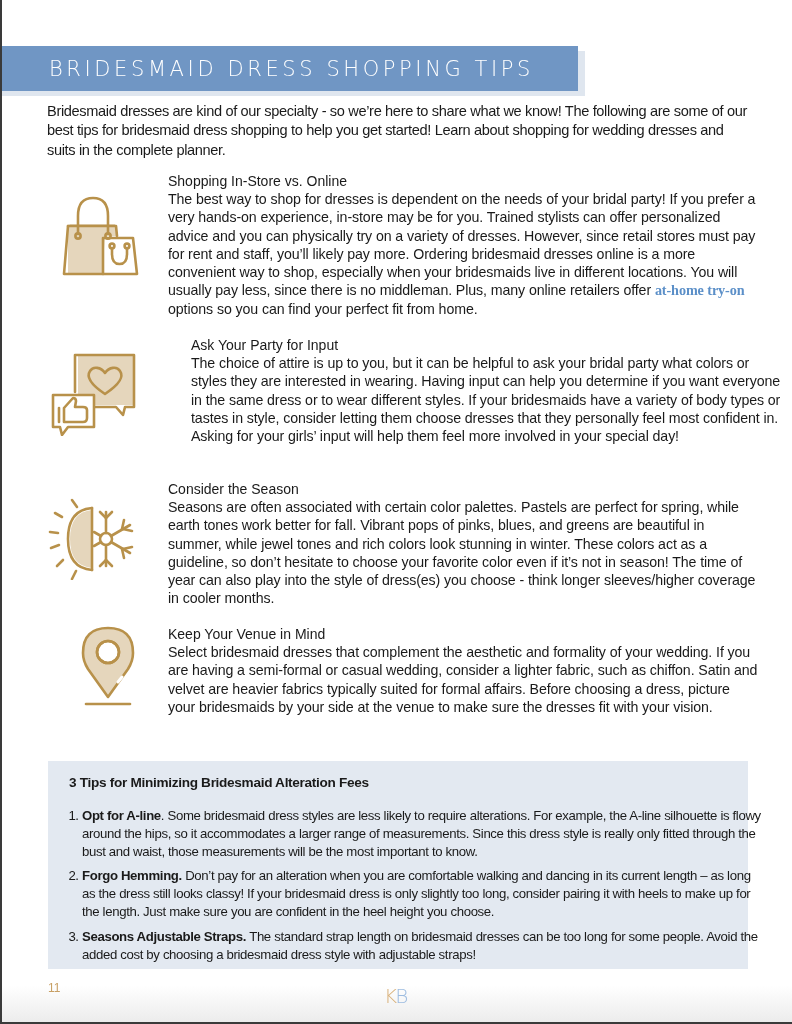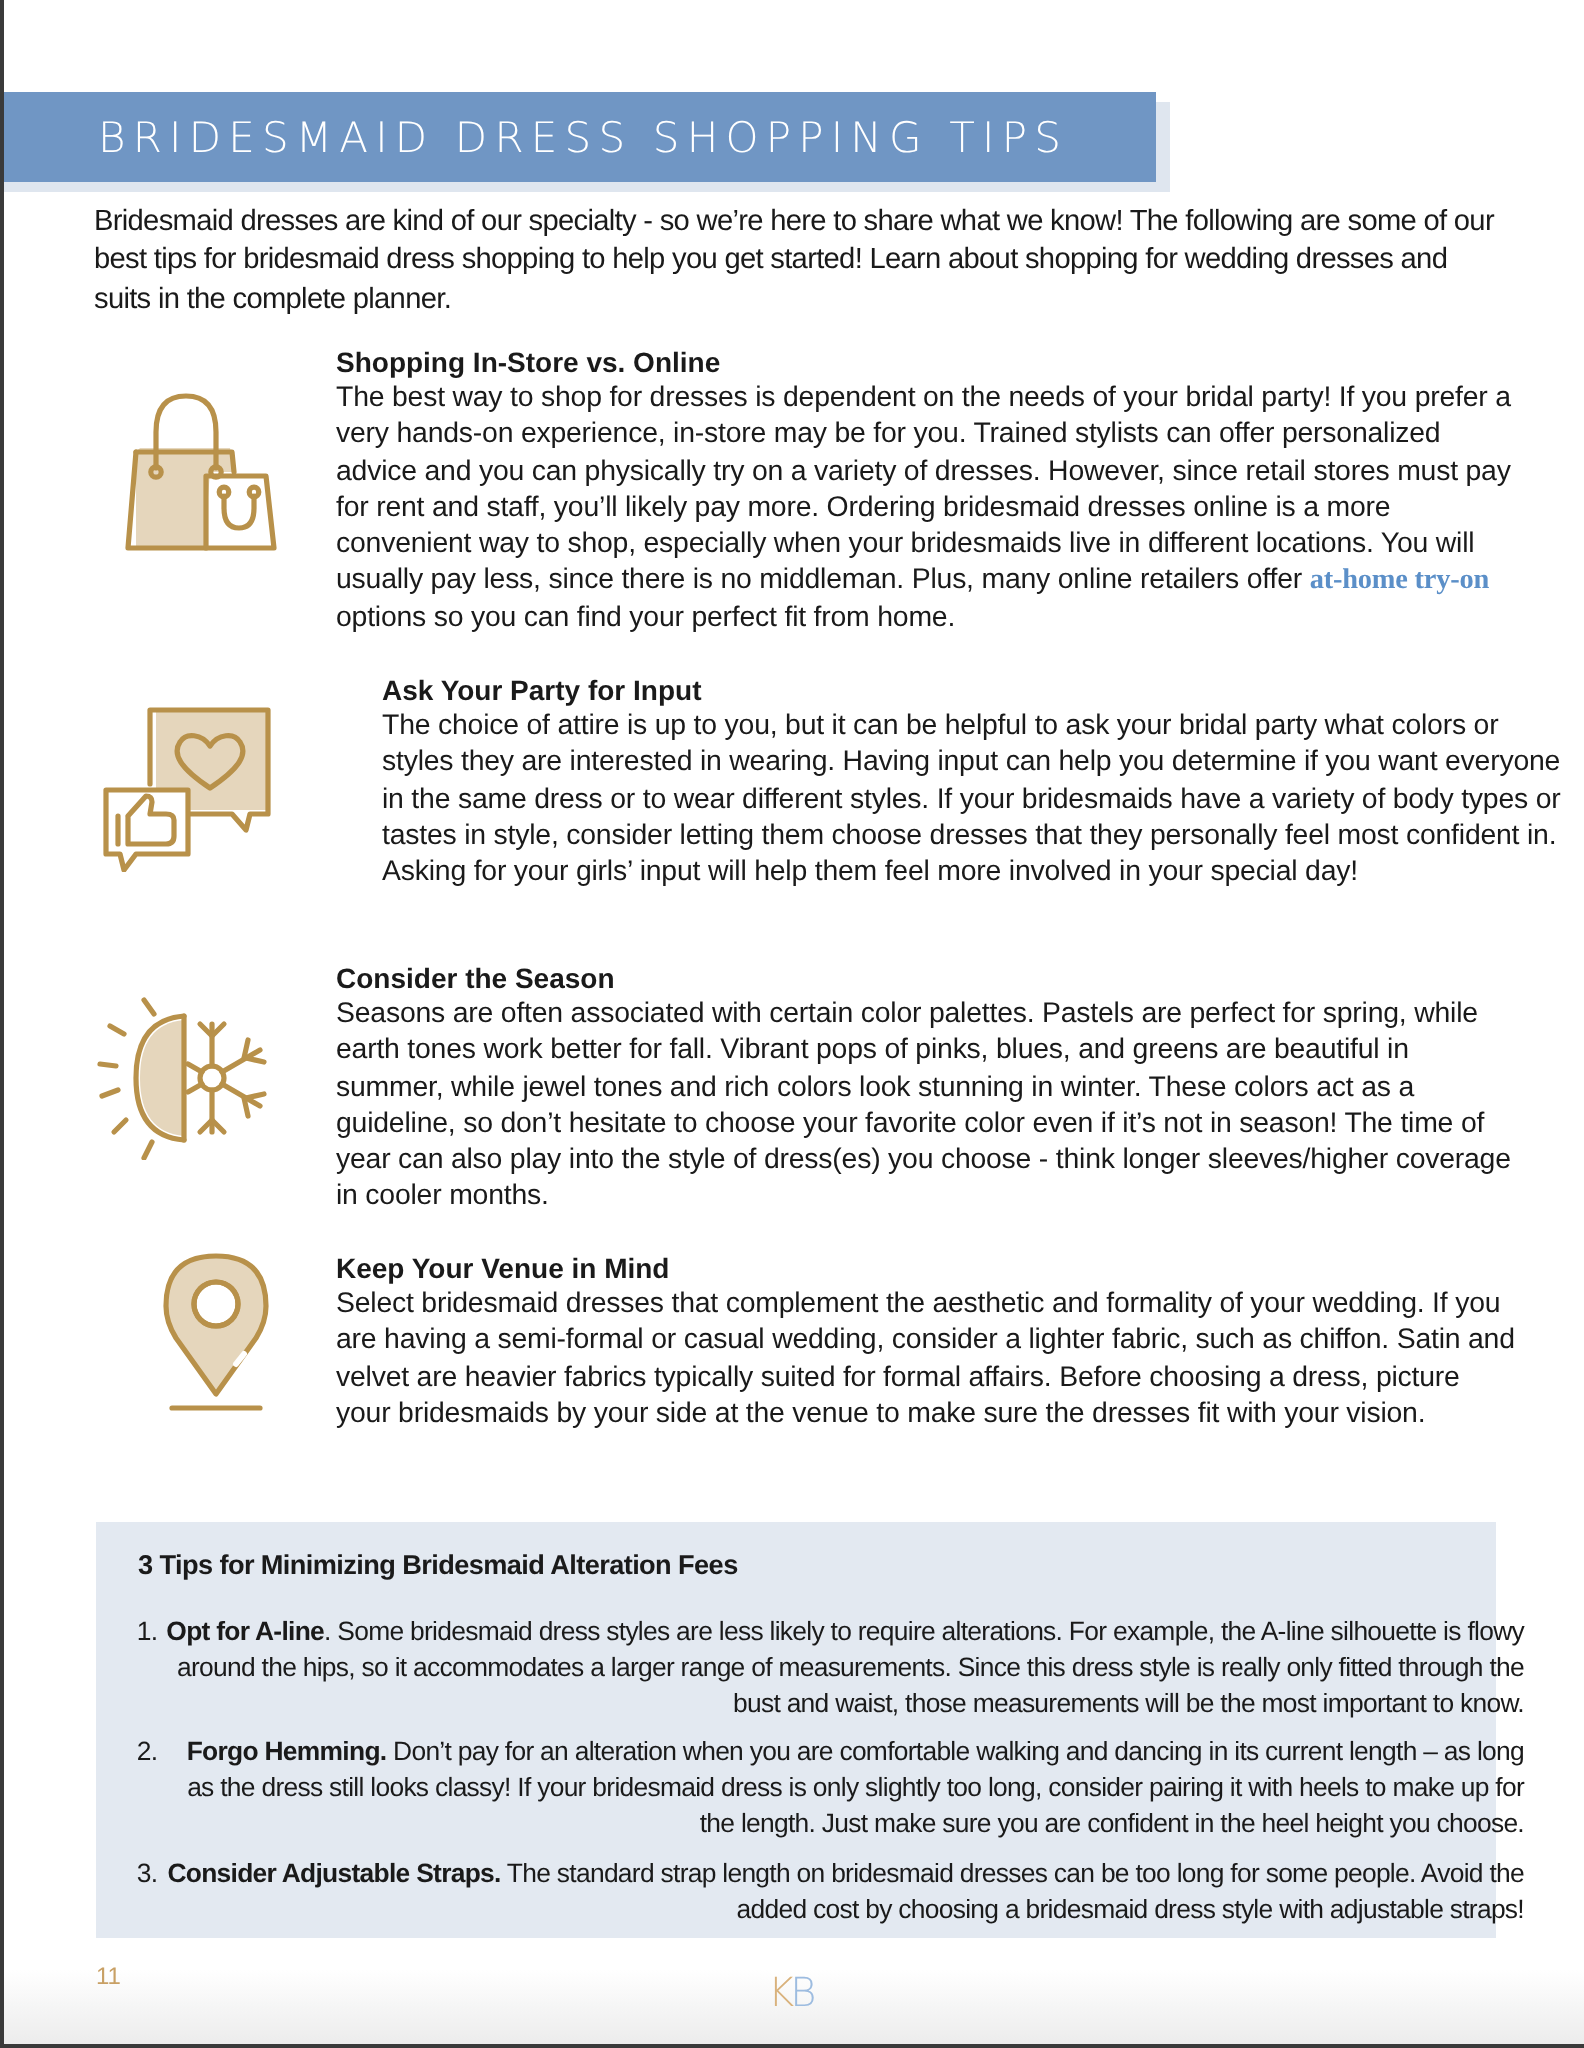--- a/index.html
+++ b/index.html
@@ -37,32 +37,31 @@
   }
   .intro {
     position: absolute; left: 45px; top: 102px; width: 700px;
     font-size: 14.6px; line-height: 19.3px; letter-spacing: -0.35px;
     margin: 0;
   }
   .section {
     position: absolute; left: 166px; width: 590px;
   }
   .section .title {
-    font-weight: bold; font-size: 14px; line-height: 18px; margin: 0;
+    font-weight: normal; font-size: 14px; line-height: 18px; margin: 0;
   }
   .section .body {
     font-size: 14.2px; line-height: 18.3px; margin: 0; letter-spacing: -0.1px;
   }
   .section .body .link { color: #5b8fc8; font-weight: bold; font-weight: 600; font-family: Liberation Serif, serif; }
   .icon { position: absolute; }
   .icon svg { display: block; }
   .tips-box {
     position: absolute; left: 46px; top: 761px; width: 700px; height: 208px;
     background: #e3e9f1;
-    text-align: right;
   }
   .tips-box .tips-title {
     position: absolute; left: 21px; top: 14px;
     font-weight: bold; font-size: 13.6px; letter-spacing: -0.3px; margin: 0;
   }
   .tips-box ol {
     position: absolute; left: 8px; top: 46px; width: 680px;
     margin: 0; padding: 0 0 0 26px;
     font-size: 13.2px; line-height: 17.8px; letter-spacing: -0.35px;
   }
@@ -171,20 +170,20 @@
   <div class="section" style="top:625px;">
     <p class="title">Keep Your Venue in Mind</p>
     <p class="body">Select bridesmaid dresses that complement the aesthetic and formality of your wedding. If you are having a semi-formal or casual wedding, consider a lighter fabric, such as chiffon. Satin and velvet are heavier fabrics typically suited for formal affairs. Before choosing a dress, picture your bridesmaids by your side at the venue to make sure the dresses fit with your vision.</p>
   </div>
 
   <div class="tips-box">
     <p class="tips-title">3 Tips for Minimizing Bridesmaid Alteration Fees</p>
     <ol>
       <li><b>Opt for A-line</b><span>. Some bridesmaid dress styles are less likely to require alterations. For example, the A-line silhouette is flowy around the hips, so it accommodates a larger range of measurements. Since this dress style is really only fitted through the bust and waist, those measurements will be the most important to know.</span></li>
       <li><b>Forgo Hemming.</b><span> Don’t pay for an alteration when you are comfortable walking and dancing in its current length – as long as the dress still looks classy! If your bridesmaid dress is only slightly too long, consider pairing it with heels to make up for the length. Just make sure you are confident in the heel height you choose.</span></li>
-      <li><b>Consider Adjustable Straps.</b><span> The standard strap length on bridesmaid dresses can be too long for some people. Avoid the added cost by choosing a bridesmaid dress style with adjustable straps!</span></li>
+      <li><b>Seasons Adjustable Straps.</b><span> The standard strap length on bridesmaid dresses can be too long for some people. Avoid the added cost by choosing a bridesmaid dress style with adjustable straps!</span></li>
     </ol>
   </div>
 
   <div class="page-num">11</div>
   <div class="logo"><span class="k">K</span><span class="b">B</span></div>
 
 </div>
 
 </body></html>

